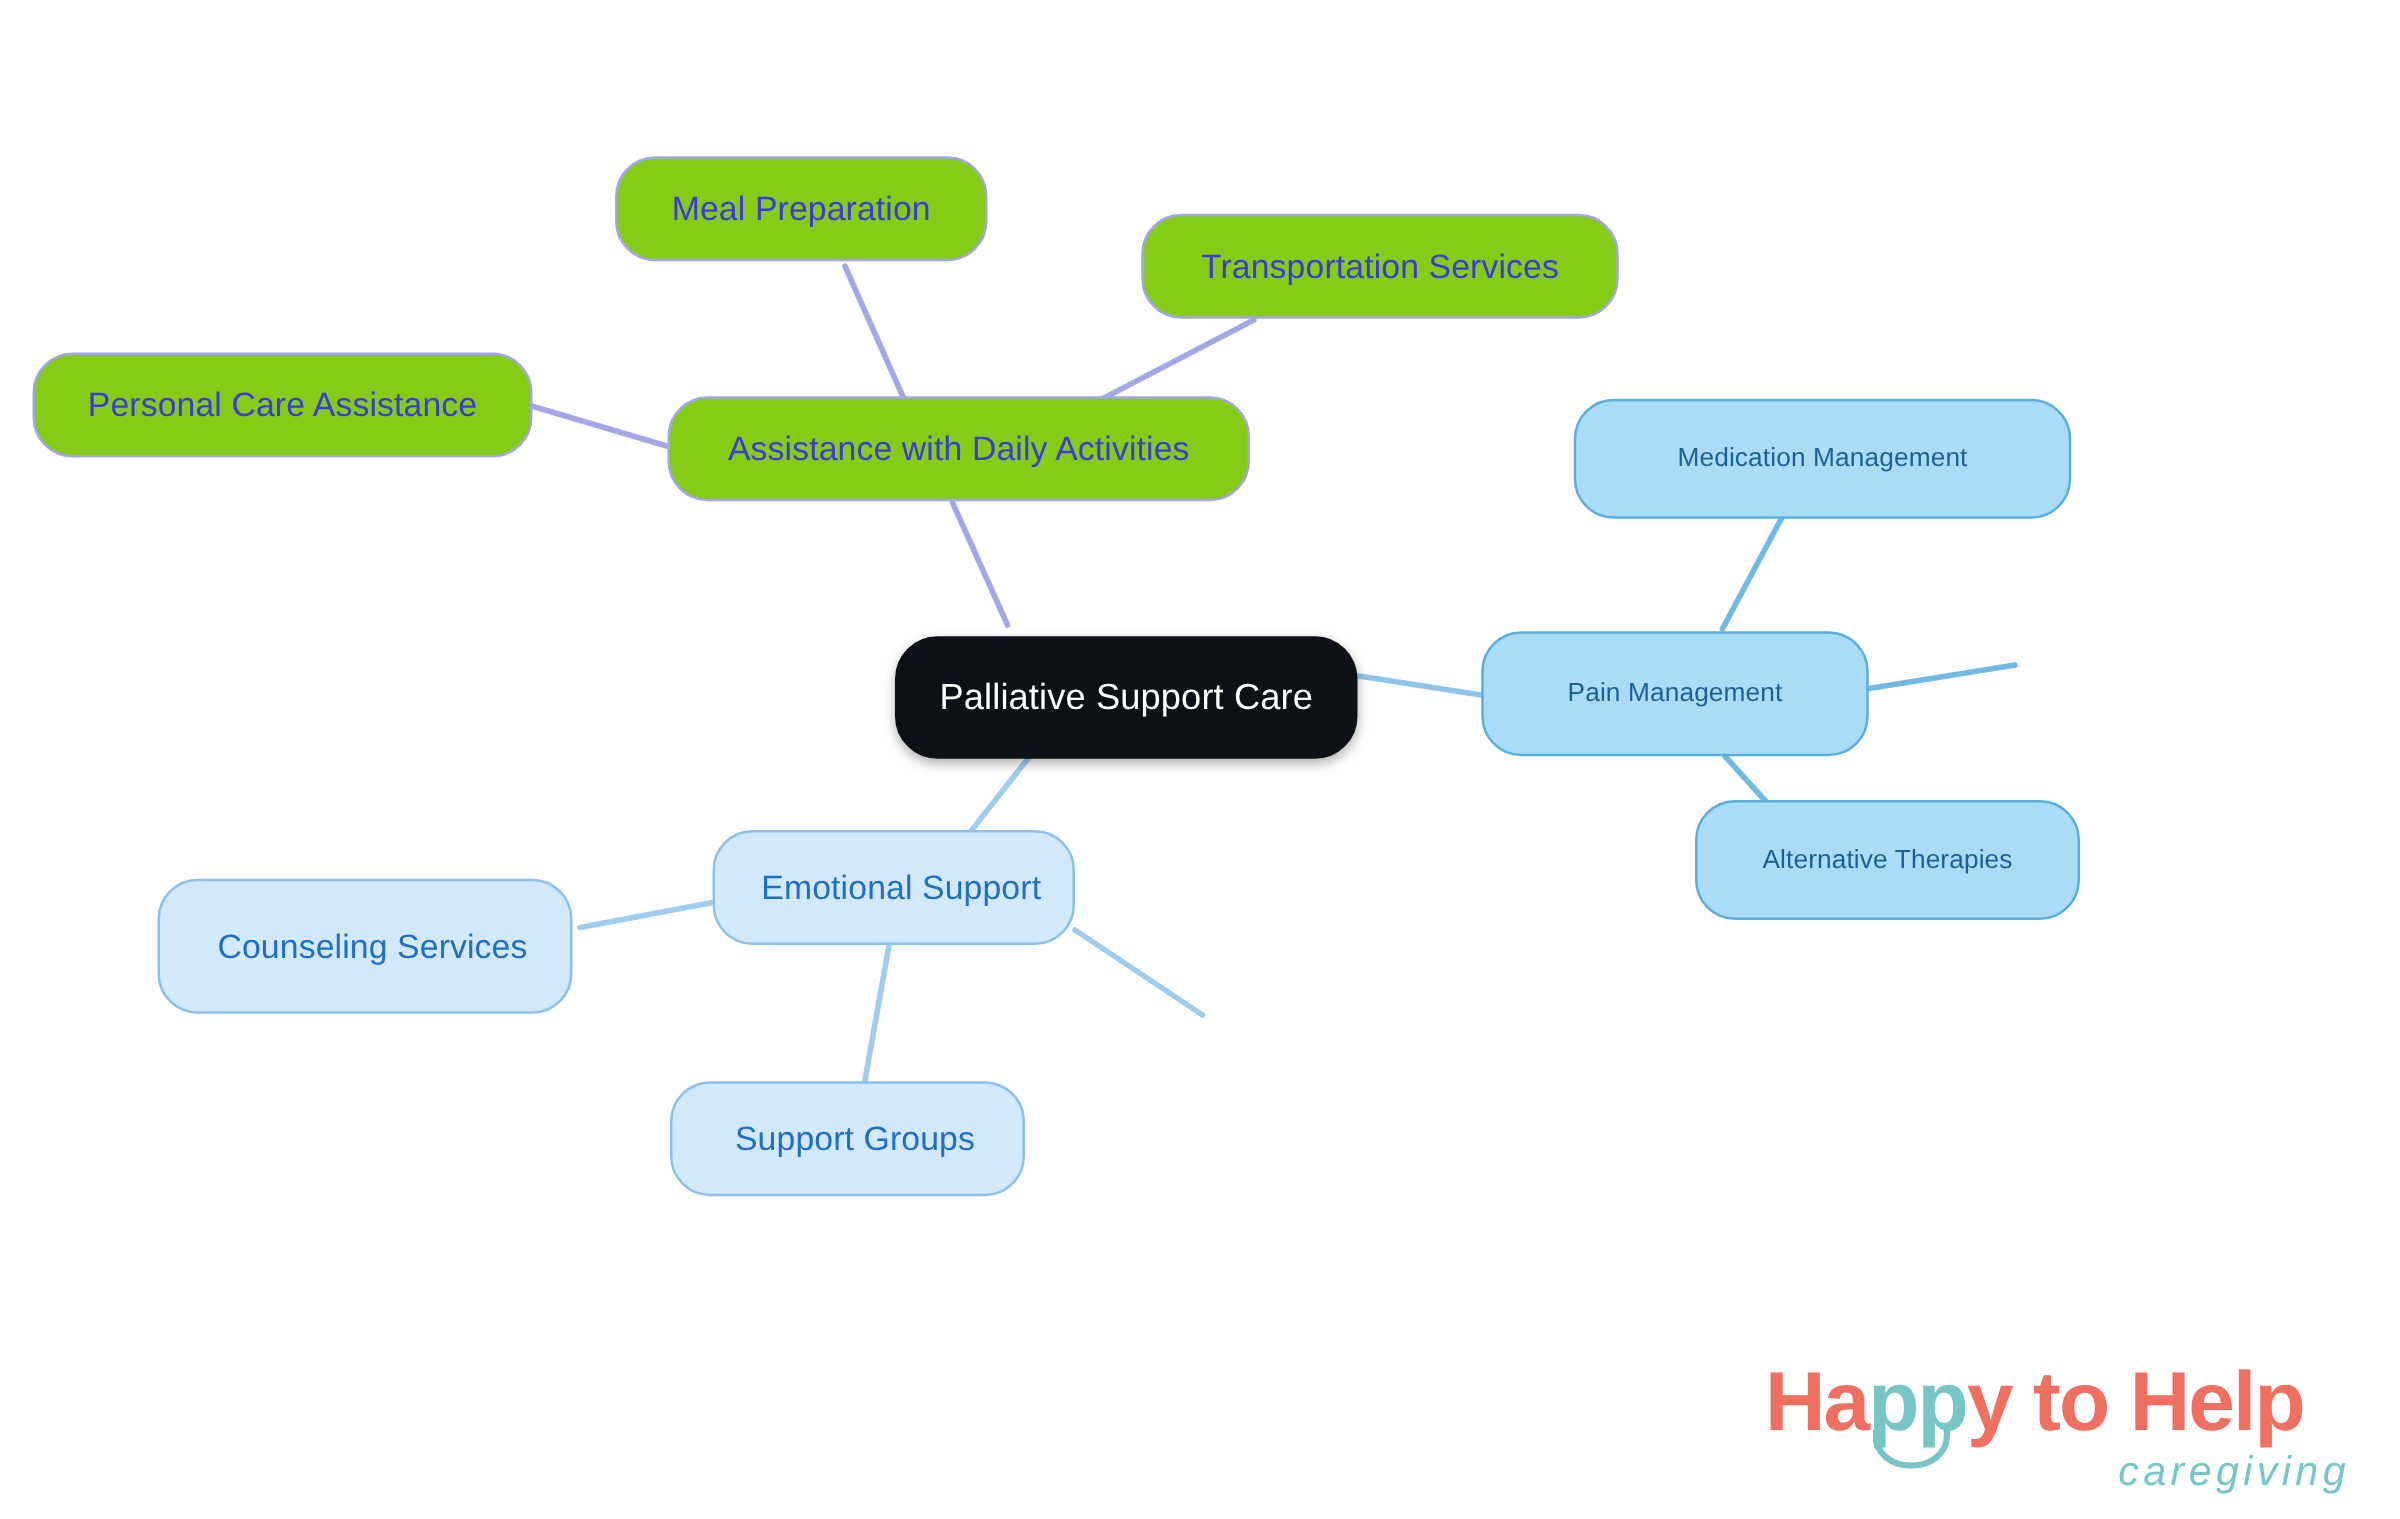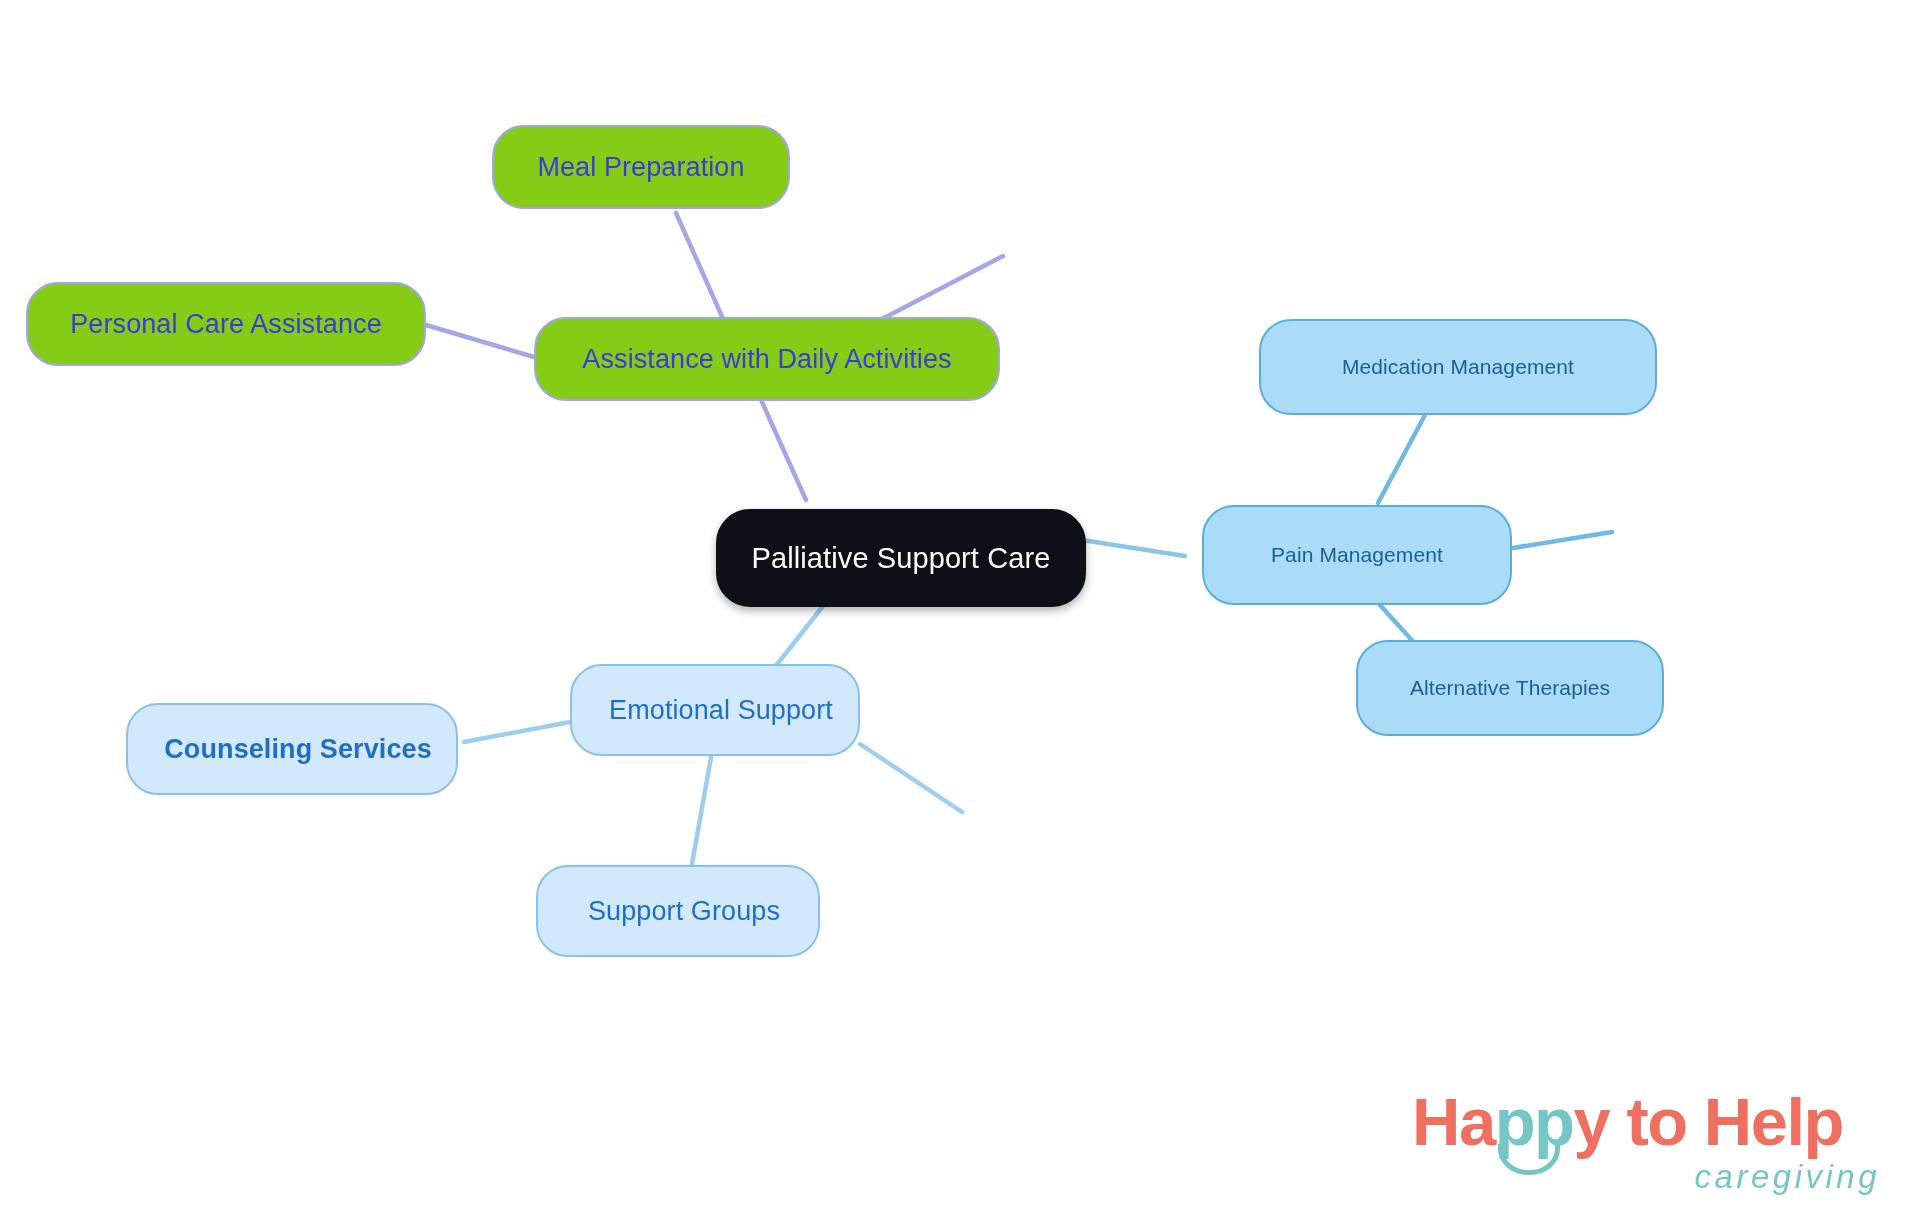--- a/index.html
+++ b/index.html
@@ -157,43 +157,46 @@
   </div>
 
   <div class="node node-purple" style="left:534px; top:317px; width:466px; height:84px;">
     <span>Assistance with Daily Activities</span>
   </div>
 
   <div class="node node-purple" style="left:492px; top:125px; width:298px; height:84px;">
     <span>Meal Preparation</span>
   </div>
 
+  <div class="node node-purple" style="left:913px; top:171px; width:382px; height:84px;">
+    <span>Transportation Services</span>
+  </div>
 
   <div class="node node-purple" style="left:26px; top:282px; width:400px; height:84px;">
     <span>Personal Care Assistance</span>
   </div>
 
-  <div class="node node-skyblue" style="left:1185px; top:505px; width:310px; height:100px;margin-left:17px;">
+  <div class="node node-skyblue" style="left:1185px; top:505px; width:310px; height:100px;">
     <span>Pain Management</span>
   </div>
 
   <div class="node node-skyblue" style="left:1259px; top:319px; width:398px; height:96px;">
     <span>Medication Management</span>
   </div>
 
 
   <div class="node node-skyblue" style="left:1356px; top:640px; width:308px; height:96px;text-align:right;">
     <span>Alternative Therapies</span>
   </div>
 
   <div class="node node-lightblue" style="left:570px; top:664px; width:290px; height:92px;">
     <span>Emotional Support</span>
   </div>
 
-  <div class="node node-lightblue" style="left:126px; top:703px; width:332px; height:92px;font-weight:bold;">
+  <div class="node node-lightblue" style="left:126px; top:703px; width:332px; height:108px;">
     <span>Counseling Services</span>
   </div>
 
   <div class="node node-lightblue" style="left:536px; top:865px; width:284px; height:92px;">
     <span>Support Groups</span>
   </div>
 
 
 </div>
 

